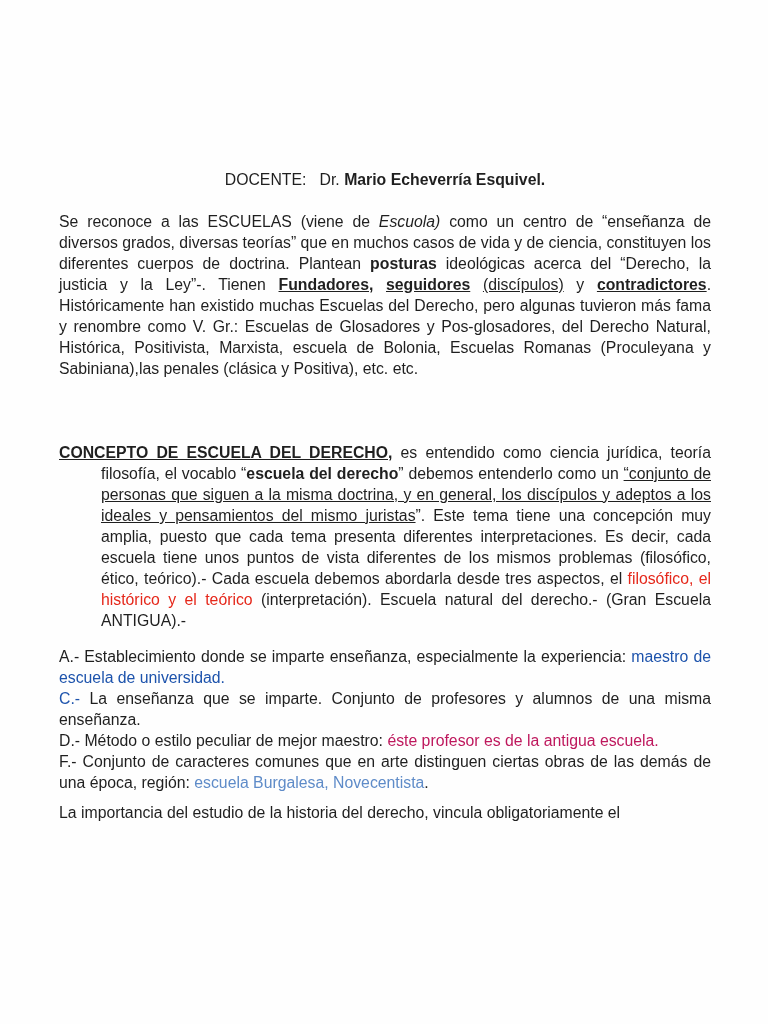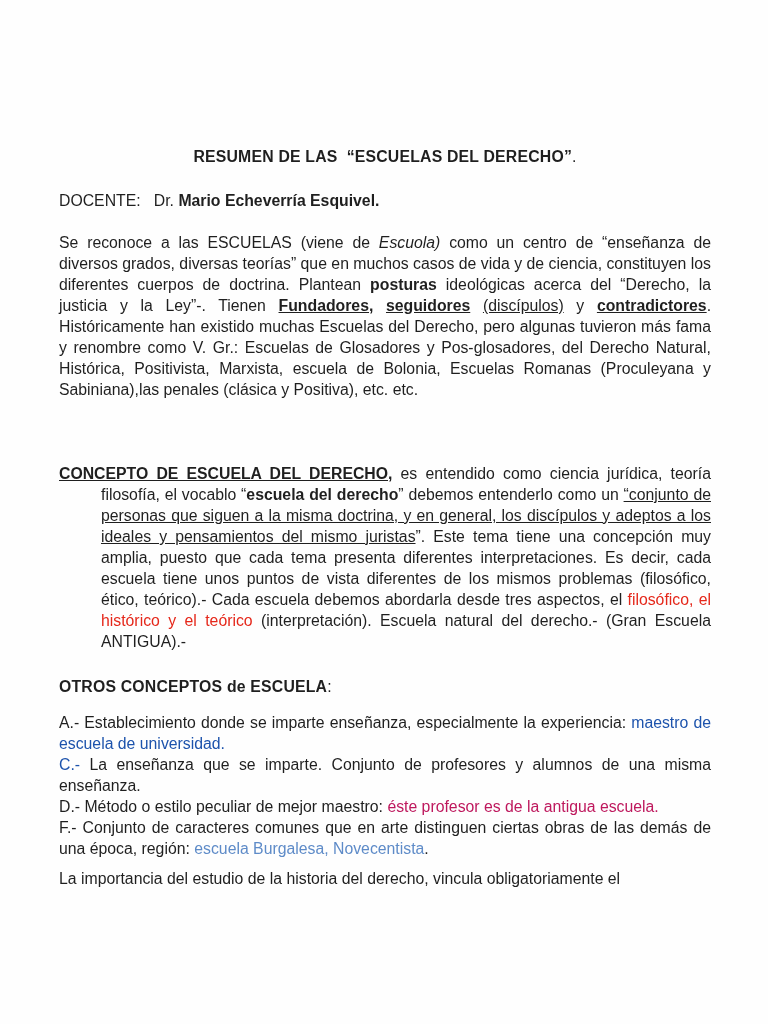--- a/index.html
+++ b/index.html
@@ -11,46 +11,44 @@
     position:relative;width:768px;height:1024px;background:#fefefe;color:#1f1f1f;
   }
   .doc{
     position:absolute;left:59px;top:146px;width:652px;
   }
   .doc p{margin:0;font-size:15.8px;line-height:21px;}
   .title{
     text-align:center;font-size:17.6px;line-height:22px;letter-spacing:.2px;
   }
   .docente{
-    margin-top:23px !important;font-size:16px;
+    text-align:center;margin-top:23px !important;font-size:16px;
   }
   .intro{
     margin-top:21px !important;text-align:justify;
   }
   .concepto{
     margin-top:63px !important;text-align:justify;
     padding-left:42px;text-indent:-42px;
   }
   .heading{
     margin-top:24px !important;font-size:16.4px;letter-spacing:.2px;
   }
   .list{margin-top:15px;}
   .item{text-align:justify;}
   .final{margin-top:9px !important;text-align:justify;}
 </style>
 </head>
 <body>
 
 <div class="page">
   <div class="doc">
-    <p class="title"><span style="font-weight: bold;">RESUMEN DE LAS&nbsp; “ESCUELAS DEL DERECHO”</span><span>.</span></p>
     <p class="docente"><span>DOCENTE:&nbsp;&nbsp; Dr. </span><span style="font-weight: bold;">Mario Echeverría Esquivel.</span></p>
     <p class="intro"><span>Se reconoce a las ESCUELAS (viene de </span><span style="font-style: italic;">Escuola)</span><span> como un centro de “enseñanza de diversos grados, diversas teorías” que en muchos casos de vida y de ciencia, constituyen los diferentes cuerpos de doctrina. Plantean </span><span style="font-weight: bold;">posturas</span><span> ideológicas acerca del “Derecho, la justicia y la Ley”-. Tienen </span><span style="font-weight: bold; text-decoration: underline;">Fundadores,</span><span> </span><span style="font-weight: bold; text-decoration: underline;">seguidores</span><span> </span><span style="text-decoration: underline;">(discípulos)</span><span> y </span><span style="font-weight: bold; text-decoration: underline;">contradictores</span><span>.  Históricamente han existido muchas Escuelas del Derecho, pero algunas tuvieron más fama y renombre como V. Gr.: Escuelas de Glosadores y Pos-glosadores, del Derecho Natural, Histórica, Positivista, Marxista, escuela de Bolonia, Escuelas Romanas (Proculeyana y Sabiniana),las penales (clásica y Positiva), etc. etc.</span></p>
     <p class="concepto"><span style="font-weight: bold; text-decoration: underline;">CONCEPTO DE ESCUELA DEL DERECHO,</span><span> es entendido como ciencia jurídica, teoría filosofía, el vocablo “</span><span style="font-weight: bold;">escuela del derecho</span><span>” debemos entenderlo como un </span><span style="text-decoration: underline;">“conjunto de personas que siguen a la misma doctrina, y en general, los discípulos y adeptos a los ideales y pensamientos del mismo juristas</span><span>”. Este tema tiene una concepción muy amplia, puesto que cada tema presenta diferentes interpretaciones. Es decir, cada escuela tiene unos puntos de vista diferentes de los mismos problemas (filosófico, ético, teórico).- Cada escuela debemos abordarla  desde tres aspectos, el </span><span style="color: rgb(229, 39, 26);">filosófico, el histórico y el teórico</span><span> (interpretación). Escuela natural del derecho.- (Gran Escuela ANTIGUA).-</span></p>
-    <p class="heading"><span style="font-weight: bold;">OTROS CONCEPTOS de ESCUELA</span><span>:</span></p>
     <div class="list">
       <p class="item"><span>A.-  Establecimiento donde se imparte enseñanza, especialmente la experiencia: </span><span style="color: rgb(29, 83, 172);">maestro de escuela de universidad.</span></p>
       <p class="item"><span style="color: rgb(29, 83, 172);">C.-</span><span> La enseñanza que se imparte.   Conjunto de profesores y alumnos de una misma enseñanza.</span></p>
       <p class="item"><span>D.-  Método o estilo peculiar de mejor maestro:   </span><span style="color: #be185d;">éste profesor es de la antigua escuela.</span></p>
       <p class="item"><span>F.- Conjunto de caracteres comunes que en arte distinguen ciertas obras de las demás de una época, región: </span><span style="font-weight: normal; color: rgb(94, 139, 200);">escuela Burgalesa, Novecentista</span><span>.</span></p>
     </div>
     <p class="final"><span>La importancia del estudio de la historia del derecho, vincula obligatoriamente el</span></p>
   </div>
 </div>
 

